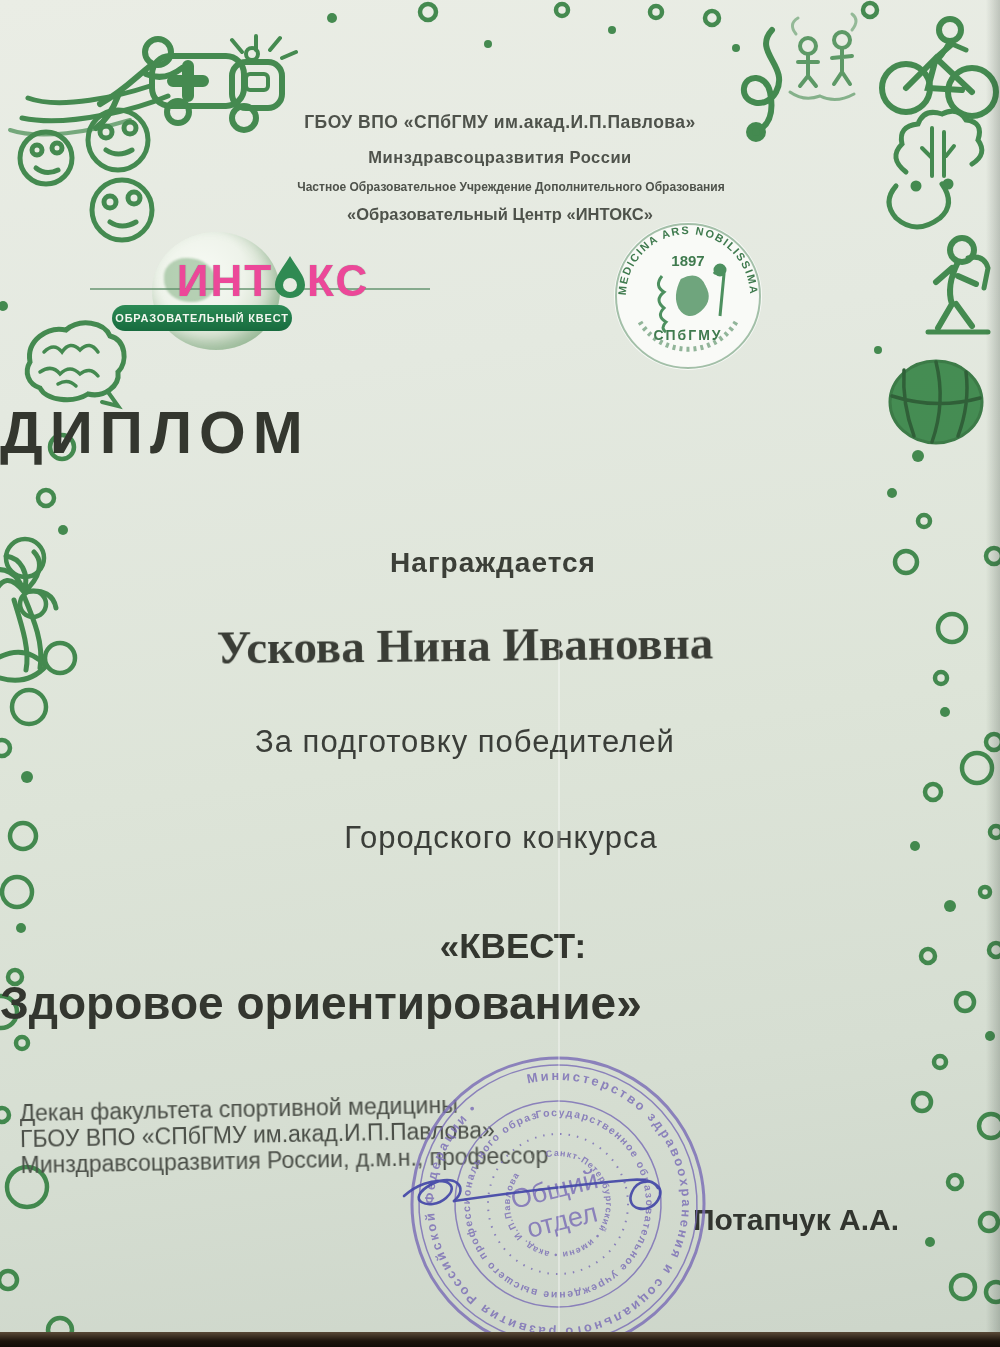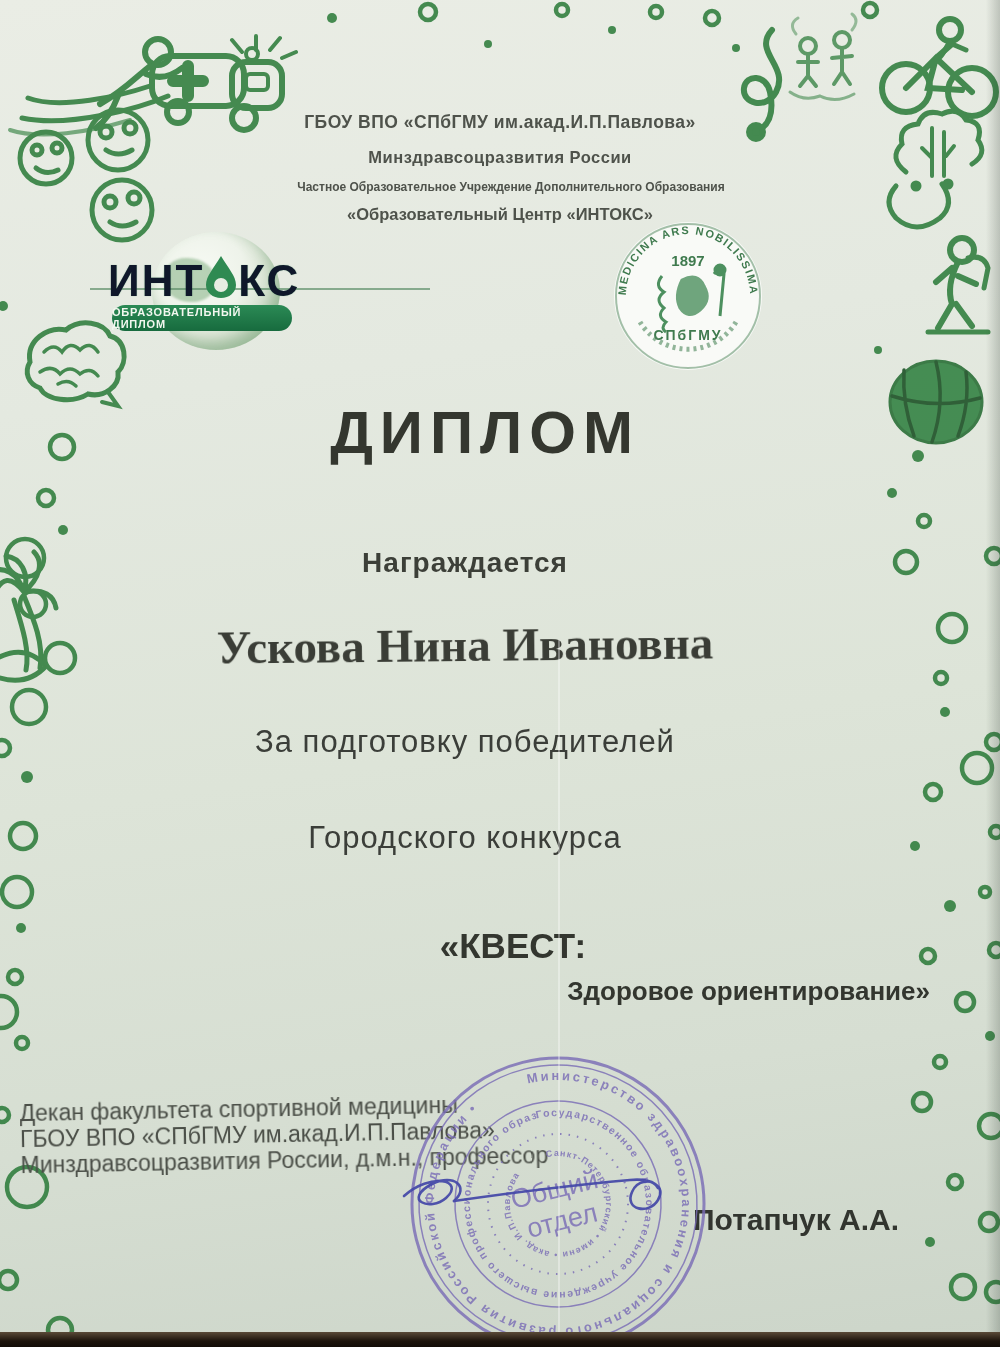--- a/index.html
+++ b/index.html
@@ -23,44 +23,44 @@
   .hdr4{top:205px;font-size:16.5px;}
 
   
   .logo{position:absolute;left:148px;top:228px;width:300px;height:120px;}
   .globe{position:absolute;left:4px;top:4px;width:128px;height:118px;border-radius:50%;
     background:radial-gradient(circle at 38% 35%, #f7faf4 0%, #eef3ea 40%, #cfdcc9 70%, #a8c4a2 100%);
     box-shadow:inset -6px -8px 14px rgba(100,150,105,.45);}
   .globe .land{position:absolute;left:12px;top:26px;width:52px;height:44px;border-radius:46% 60% 50% 55%;
     background:rgba(120,170,120,.5);filter:blur(1px);}
   .logo-line{position:absolute;left:90px;top:288px;width:340px;height:2px;background:#5e8f6a;opacity:.7;}
-  .logo-word{position:absolute;left:108px;top:252px;width:330px;
-    color:#0f172a;font-weight:700;font-size:44px;letter-spacing:2px;
+  .logo-word{position:absolute;left:108px;top:252px;width:330px;text-align:center;
+    color:#ec4899;font-weight:700;font-size:44px;letter-spacing:2px;
     text-shadow:0 0 1px rgba(47,138,82,.6);}
   .logo-word .drop{display:inline-block;width:34px;height:40px;position:relative;top:2px;}
   .banner{position:absolute;left:112px;top:305px;width:180px;height:26px;border-radius:13px;
     background:linear-gradient(to bottom,#2b8a55,#176b3e);display:flex;align-items:center;justify-content:center;
     color:#f2f7ef;font-size:11px;font-weight:700;letter-spacing:.8px;}
 
   .seal{position:absolute;left:610px;top:218px;}
 
-  .title{position:absolute;top:398px;width:930px;text-align:center;color:#34372f;
-    font-size:60px;font-weight:600;letter-spacing:7px;padding-left:20px;}
+  .title{position:absolute;top:398px;width:930px;text-align:left;color:#34372f;
+    font-size:60px;font-weight:600;letter-spacing:7px;}
   .award-label{position:absolute;top:547px;width:930px;text-align:center;color:#3c3f38;
-    font-size:28px;font-weight:700;letter-spacing:1px;}
+    font-size:28px;font-weight:700;letter-spacing:1px;padding-left:28px;}
   .recipient{position:absolute;top:618px;width:930px;text-align:center;color:#3a3d36;
     font-family:"Liberation Serif",serif;font-size:47px;font-weight:600;transform:rotate(-.6deg);}
   .reason1{position:absolute;top:724px;width:930px;text-align:center;color:#3b3e39;
     font-size:31px;font-weight:400;letter-spacing:1px;}
   .reason2{position:absolute;top:820px;width:930px;text-align:center;color:#3b3e39;
-    font-size:31px;font-weight:400;letter-spacing:1px;}
+    font-size:31px;font-weight:400;letter-spacing:1px;margin-left:36px;}
   .contest1{position:absolute;top:926px;width:930px;text-align:center;color:#33362f;
     font-size:35px;font-weight:700;padding-left:48px;}
-  .contest2{position:absolute;top:976px;width:930px;text-align:right;color:#33362f;
-    font-size:26px;font-weight:700;}
+  .contest2{position:absolute;top:976px;width:930px;text-align:left;color:#33362f;
+    font-size:46px;font-weight:700;}
 
   .sig-block{position:absolute;left:20px;top:1094px;width:640px;color:#4a4e47;
     font-size:23px;font-weight:400;line-height:26px;transform:rotate(-1.1deg);}
   .signer{position:absolute;left:693px;top:1203px;width:260px;color:#32352f;
     font-size:30px;font-weight:700;}
 
   .stamp{position:absolute;left:398px;top:1048px;}
 </style>
 </head>
 <body>
@@ -230,21 +230,21 @@
   <div class="globe">
       <div class="land"></div>
     </div>
 </div>
 <div class="logo-line"></div>
 <div class="logo-word"><span>ИНТ</span><span class="drop"><svg width="34" height="44" viewBox="0 0 34 44">
         <path d="M17,2 C24,14 32,22 32,31 a15,13 0 1 1 -30,0 C2,22 10,14 17,2 Z" fill="#2f8a52"></path>
         <circle cx="17" cy="31" r="7" fill="#e7ece2"></circle>
       </svg></span><span>КС</span></div>
 <div class="banner">
-    <span>ОБРАЗОВАТЕЛЬНЫЙ ДИПЛОМ</span>
+    <span>ОБРАЗОВАТЕЛЬНЫЙ КВЕСТ</span>
   </div>
 
 <svg class="seal" width="156" height="156" viewBox="0 0 156 156">
   <defs>
     <path id="sealTop" d="M 16,78 A 62,62 0 1 1 140,78"></path>
     <path id="sealBottomLaurel1" d="M 26,100 A 58,58 0 0 0 130,100"></path>
   </defs>
   <circle cx="78" cy="78" r="74" fill="#fbfcf9" opacity=".9"></circle>
   <circle cx="78" cy="78" r="72" fill="none" stroke="#5c8f68" stroke-width="2" opacity=".55"></circle>
   <text font-size="11" font-weight="700" fill="#3f7a4e" letter-spacing="1.6" font-family="Liberation Sans,sans-serif">

